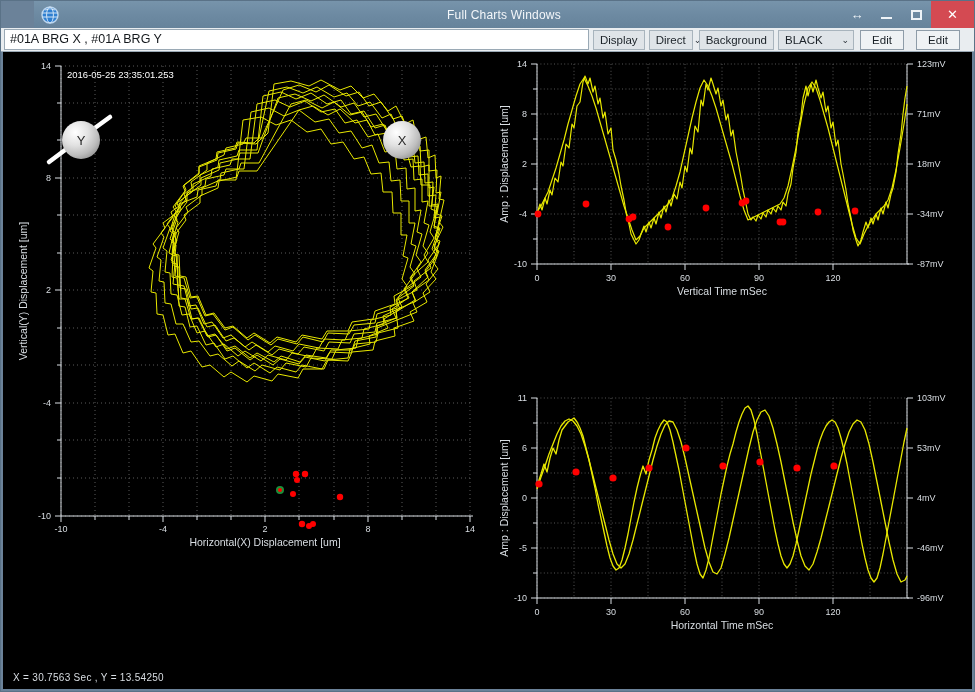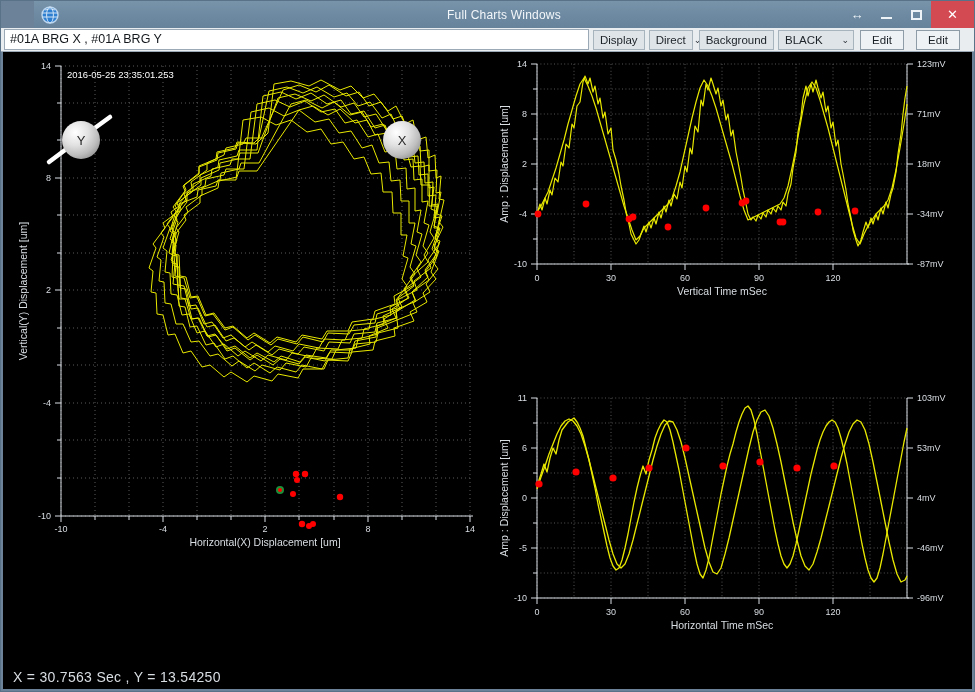--- a/index.html
+++ b/index.html
@@ -155,21 +155,21 @@
     background: #000000;
     margin: 0 2px 0 2px;
     overflow: hidden;
     text-align: center;
   }
   #statusbar {
     flex: 0 0 24px;
     height: 24px;
     background: #000000;
     color: #d8dde2;
-    font-size: 14px;
+    font-size: 10px;
     font-family: "Liberation Sans", sans-serif;
     display: flex;
     align-items: center;
     padding-left: 10px;
     margin: 0 2px 2px 2px;
     letter-spacing: .3px;
   }
 
   
   .panel { position: absolute; }

